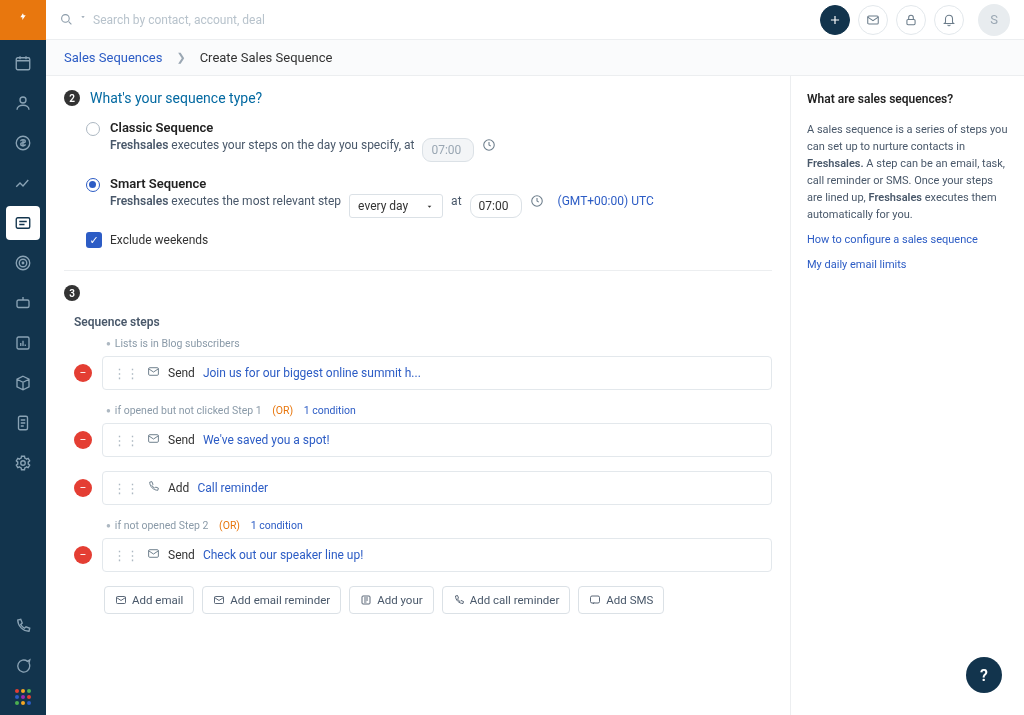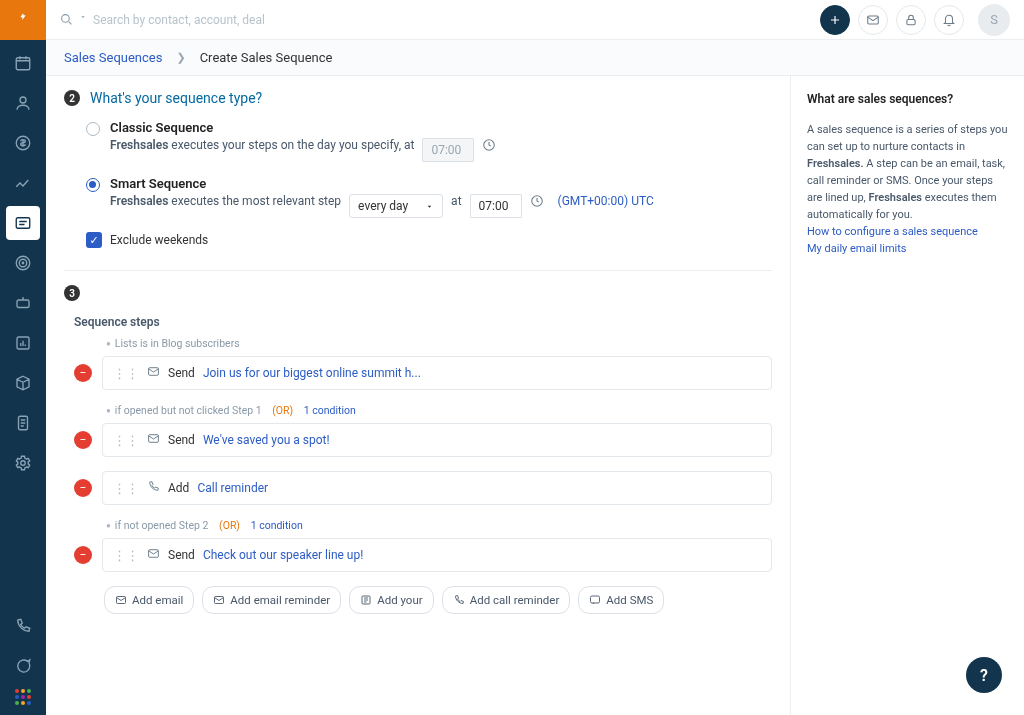--- a/index.html
+++ b/index.html
@@ -21,53 +21,53 @@
 .circ{width:30px;height:30px;border-radius:50%;border:1px solid #e3e8ec;display:flex;align-items:center;justify-content:center;color:#6b7c8a;cursor:pointer;background:#fff}
 .circ.dark{background:#12344d;border-color:#12344d;color:#fff}
 .avatar-s{width:32px;height:32px;border-radius:50%;background:#e8ecef;display:flex;align-items:center;justify-content:center;color:#9aa7b3;font-size:13px;margin-left:6px}
 .breadcrumb{height:36px;display:flex;align-items:center;padding:0 18px;gap:14px;font-size:13px;color:#333;border-bottom:1px solid #eceef0;background:#fafbfc}
 .breadcrumb a{color:#2c5cc5;text-decoration:none}
 .bc-chevron{color:#9aa7b3;font-size:11px}
 .content-row{display:flex;flex:1;min-height:0}
 .left{flex:1;padding:14px 18px 22px 18px;overflow-y:auto;min-width:0}
 .right{width:234px;border-left:1px solid #eceef0;padding:14px 16px;font-size:11px;color:#49586a;line-height:1.55}
 .right h4{font-size:12px;font-weight:600;color:#222;margin-bottom:12px}
-.right a{display:block;color:#2c5cc5;text-decoration:none;font-size:11px}
+.right a{display:block;color:#2c5cc5;text-decoration:none;margin-top:8px;font-size:11px}
 .right b{font-weight:600}
 .sec-head{display:flex;align-items:center;gap:10px;margin-bottom:14px}
 .num-badge{width:16px;height:16px;border-radius:50%;background:#333;color:#fff;font-size:10px;display:flex;align-items:center;justify-content:center;font-weight:600}
 .sec-head h3{font-size:14px;font-weight:400;color:#0369a1}
 .radio-row{display:flex;align-items:flex-start;gap:10px;padding-left:22px;margin-bottom:14px}
 .radio-circle{width:14px;height:14px;border:1.5px solid #adb8c2;border-radius:50%;margin-top:2px;flex-shrink:0;cursor:pointer;position:relative}
 .radio-circle.checked{border-color:#2c5cc5}
 .radio-circle.checked::after{content:"";position:absolute;width:7px;height:7px;background:#2c5cc5;border-radius:50%;top:2px;left:2px}
 .radio-body{flex:1}
 .radio-title{font-size:13px;font-weight:600;color:#222;margin-bottom:3px}
 .radio-desc{font-size:12px;color:#49586a;display:flex;align-items:flex-start;gap:8px;flex-wrap:wrap}
 .radio-desc b{font-weight:600}
-.time-input{border:1px solid #dbe1e6;border-radius:1px;padding:4px 8px;font-size:12px;color:#333;width:52px;background:#fff}
+.time-input{border:1px solid #dbe1e6;border-radius:9px;padding:4px 8px;font-size:12px;color:#333;width:52px;background:#fff}
 .time-input.disabled{background:#f3f5f7;color:#9aa7b3}
 .clock-ic{color:#6b7c8a}
 .select-sm{border:1px solid #dbe1e6;border-radius:3px;padding:4px 8px;font-size:12px;color:#333;background:#fff;width:94px;display:flex;align-items:center;justify-content:space-between;cursor:pointer}
 .tz{color:#2c5cc5;font-size:12px;margin-left:6px}
 .cbx-row{display:flex;align-items:center;gap:8px;padding-left:22px;margin-top:4px;margin-bottom:22px}
 .cbx{width:16px;height:16px;background:#2c5cc5;border-radius:3px;display:flex;align-items:center;justify-content:center;color:#fff;font-size:11px;cursor:pointer}
 .steps-subhead{font-size:12px;font-weight:600;color:#49586a;margin:10px 0 6px 10px}
 .cond-label{font-size:10.5px;color:#8a9aa8;margin:8px 0 6px 42px;display:flex;align-items:center;gap:4px}
 .cond-dot{color:#adb8c2;font-size:8px}
 .cond-or{color:#e8770e}
 .cond-link{color:#2c5cc5}
 .step-row{display:flex;align-items:center;gap:10px;margin-bottom:14px;padding-left:10px}
 .remove-btn{width:18px;height:18px;border-radius:50%;background:#e43e33;color:#fff;display:flex;align-items:center;justify-content:center;font-size:12px;cursor:pointer;flex-shrink:0}
 .step-card{flex:1;border:1px solid #e3e8ec;border-radius:4px;padding:8px 10px;display:flex;align-items:center;gap:8px;font-size:12px;color:#333;background:#fff}
 .drag-ic{color:#adb8c2;font-size:13px;cursor:grab}
 .step-ic{color:#6b7c8a}
 .step-link{color:#2c5cc5}
 .add-btns{display:flex;gap:8px;padding-left:40px;margin-top:14px}
-.add-btn{border:1px solid #dbe1e6;border-radius:11px;padding:6px 10px;font-size:11.5px;color:#49586a;background:#fff;cursor:pointer;display:flex;align-items:center;gap:5px}
+.add-btn{border:1px solid #dbe1e6;border-radius:4px;padding:6px 10px;font-size:11.5px;color:#49586a;background:#fff;cursor:pointer;display:flex;align-items:center;gap:5px}
 .help-fab{position:absolute;right:22px;bottom:22px;width:36px;height:36px;border-radius:50%;background:#12344d;color:#fff;display:flex;align-items:center;justify-content:center;font-size:16px;font-weight:600;cursor:pointer}
 .sep{height:1px;background:#eceef0;margin:14px 0}
 </style>
 </head>
 <body>
 
 <div class="app">
   <div class="sidebar">
     <div class="logo">
       <svg viewBox="0 0 24 24" width="16" height="16" fill="currentColor">

